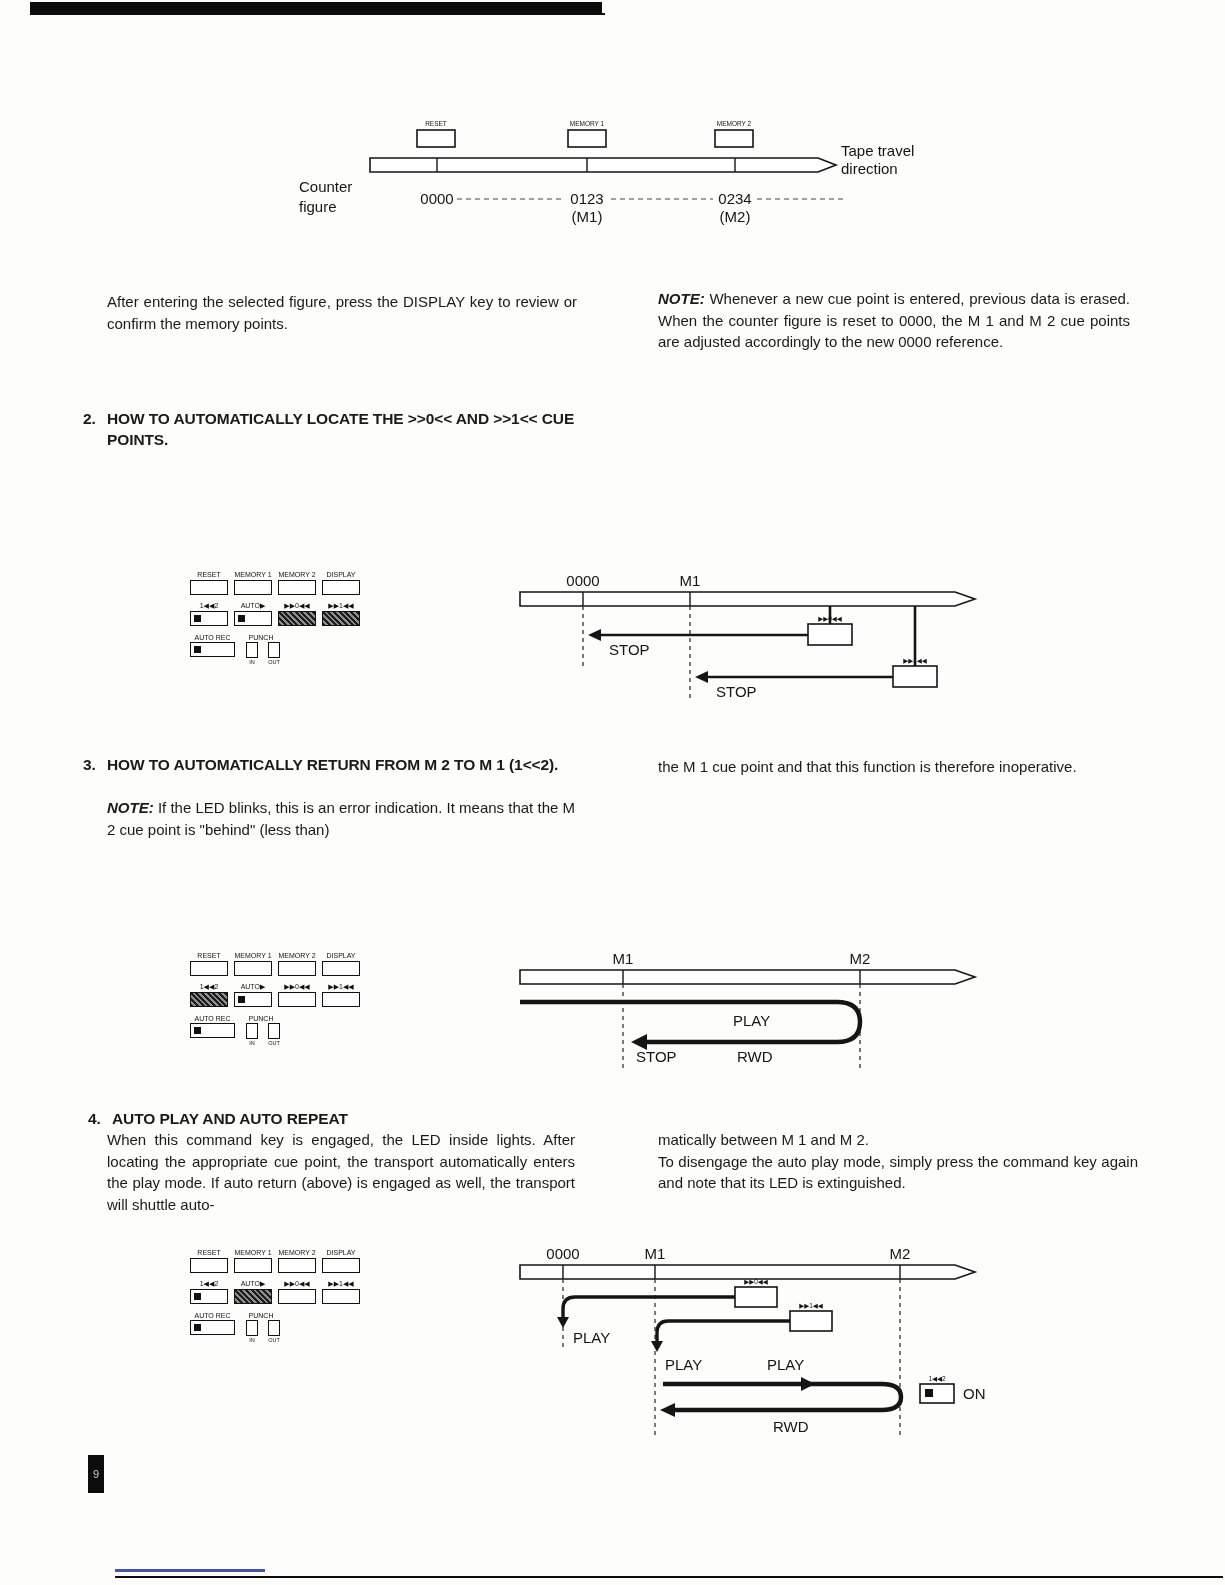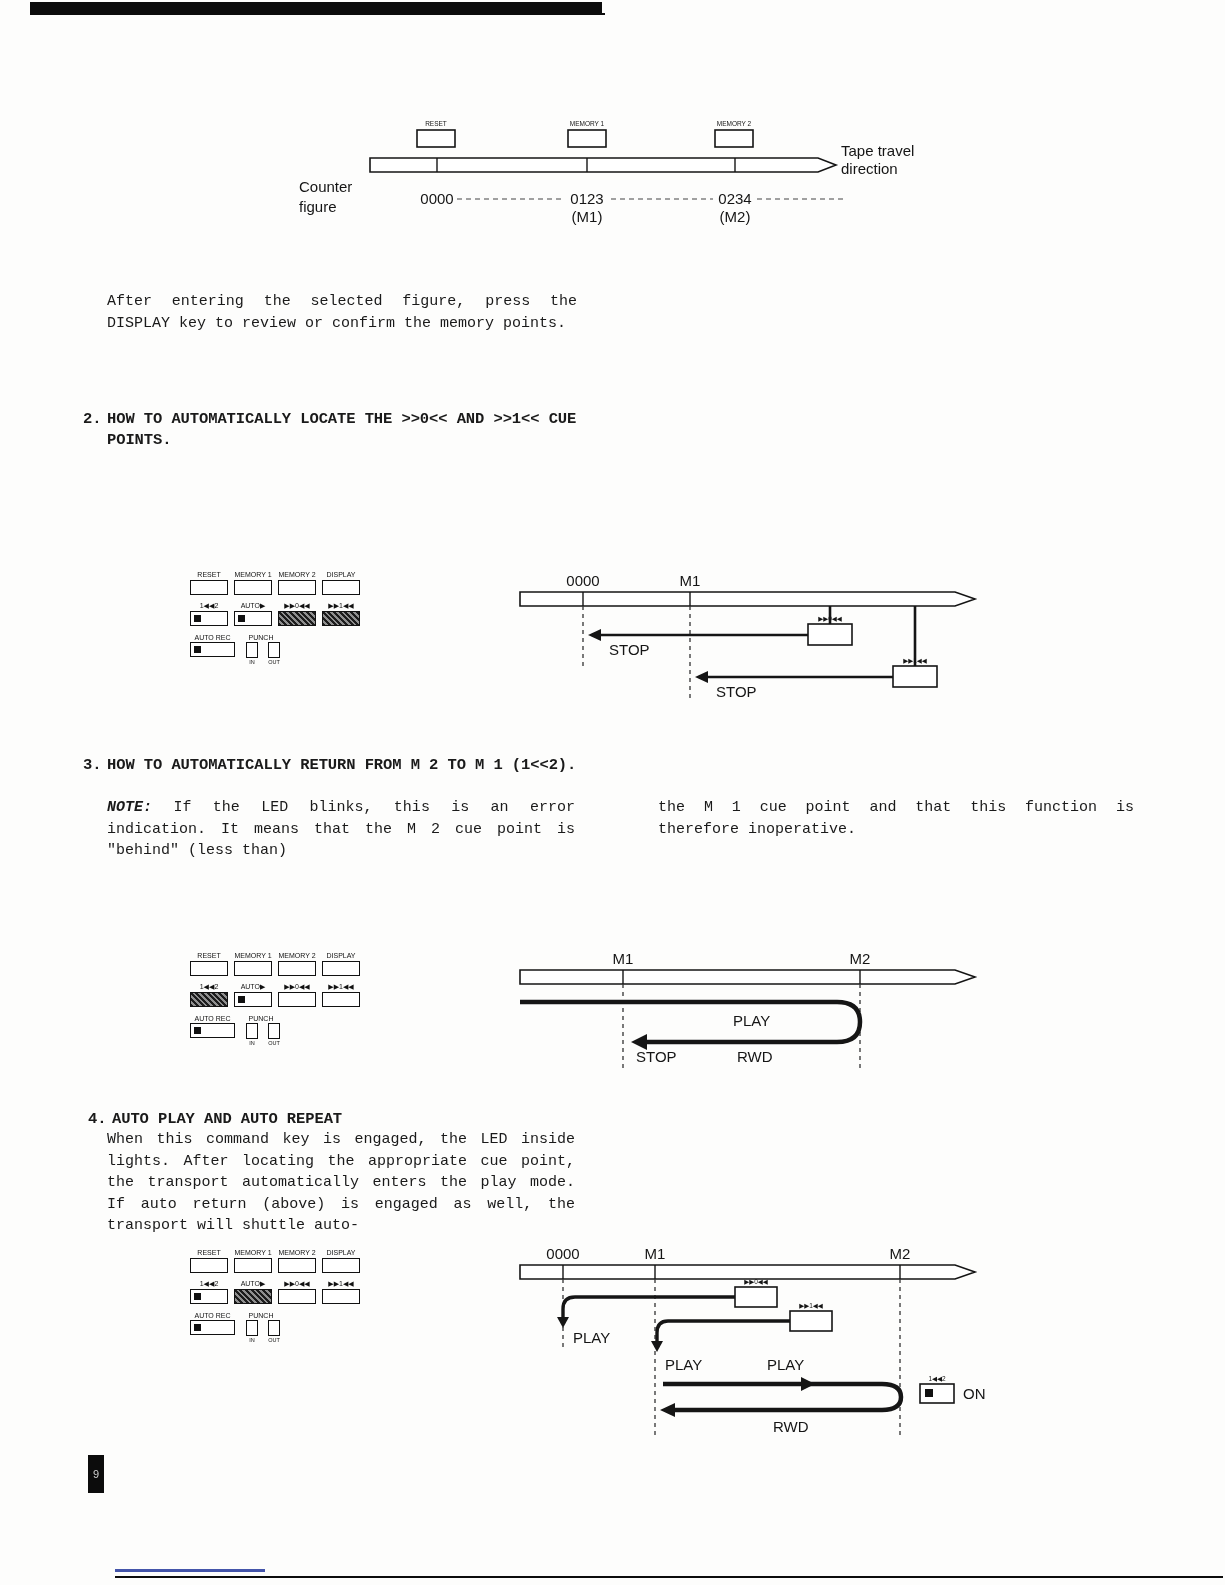--- a/index.html
+++ b/index.html
@@ -1,18 +1,18 @@
 <!DOCTYPE html>
 <html><head>
 <meta charset="utf-8">
 <style>
   html,body{margin:0;padding:0;background:#e8e8e8;}
   .page{position:relative;width:1225px;height:1585px;background:#fdfdfc;margin:0 auto;
         font-family:"Liberation Sans",sans-serif;color:#1a1a1a;overflow:hidden;}
-  .abs{position:absolute;font-family:Liberation Mono, monospace;}
+  .abs{position:absolute;}
   .bar-artifact{background:#0c0c0c;}
   .bodytext{font-size:15px;line-height:1.44;text-align:justify;}
   .bodytext p{margin:0;}
   .notelbl{font-weight:bold;font-style:italic;}
   .sechead{display:flex;gap:6px;font-weight:bold;font-size:15.5px;line-height:1.35;letter-spacing:-0.1px;}
   .sechead .num{flex:none;width:18px;}
   .sechead .ttl{flex:1;}
   
   .panel{position:absolute;width:175px;height:96px;}
   .plbl{position:absolute;font-size:7px;line-height:1;text-align:center;white-space:nowrap;color:#111;}
@@ -75,20 +75,24 @@
     <text class="dlab" x="450" y="114" text-anchor="middle">(M2)</text>
 
     <line class="lead" x1="172" y1="91" x2="278" y2="91"></line>
     <line class="lead" x1="326" y1="91" x2="428" y2="91"></line>
     <line class="lead" x1="472" y1="91" x2="560" y2="91"></line>
   </svg>
 
   <div class="abs bodytext" style="left:107px;top:291px;width:470px;">
     <p><span>After entering the selected figure, press the DISPLAY key to review or confirm the memory points.</span></p>
   </div>
+  <div class="abs bodytext" style="left:658px;top:288px;width:472px;">
+    <p><span class="notelbl">NOTE:</span>
+       <span>Whenever a new cue point is entered, previous data is erased. When the counter figure is reset to 0000, the M 1 and M 2 cue points are adjusted accordingly to the new 0000 reference.</span></p>
+  </div>
 
   <div class="abs sechead" style="left:83px;top:409px;width:505px;">
     <span class="num">2.</span>
     <span class="ttl">HOW TO AUTOMATICALLY LOCATE THE &gt;&gt;0&lt;&lt; AND &gt;&gt;1&lt;&lt; CUE POINTS.</span>
   </div>
 
   <div class="panel" style="left:190px;top:571px;">
     <span class="plbl" style="left:0;width:38px;top:0;">RESET</span>
     <span class="plbl" style="left:44px;width:38px;top:0;">MEMORY 1</span>
     <span class="plbl" style="left:88px;width:38px;top:0;">MEMORY 2</span>
@@ -145,21 +149,21 @@
   </svg>
 
   <div class="abs sechead" style="left:83px;top:755px;width:505px;">
     <span class="num">3.</span>
     <span class="ttl">HOW TO AUTOMATICALLY RETURN FROM M 2 TO M 1 (1&lt;&lt;2).</span>
   </div>
   <div class="abs bodytext" style="left:107px;top:797px;width:468px;">
     <p><span class="notelbl">NOTE:</span>
        <span>If the LED blinks, this is an error indication. It means that the M 2 cue point is "behind" (less than)</span></p>
   </div>
-  <div class="abs bodytext" style="left:658px;top:797px;width:476px;">
+  <div class="abs bodytext" style="left:658px;top:756px;width:476px;">
     <p><span>the M 1 cue point and that this function is therefore inoperative.</span></p>
   </div>
 
   <div class="panel" style="left:190px;top:952px;">
     <span class="plbl" style="left:0;width:38px;top:0;">RESET</span>
     <span class="plbl" style="left:44px;width:38px;top:0;">MEMORY 1</span>
     <span class="plbl" style="left:88px;width:38px;top:0;">MEMORY 2</span>
     <span class="plbl" style="left:132px;width:38px;top:0;">DISPLAY</span>
     <div class="pk" style="left:0;top:9px;"></div>
     <div class="pk" style="left:44px;top:9px;"></div>
@@ -201,20 +205,24 @@
     <text class="dlab" x="232" y="122">RWD</text>
   </svg>
 
   <div class="abs sechead" style="left:88px;top:1109px;width:500px;">
     <span class="num">4.</span>
     <span class="ttl">AUTO PLAY AND AUTO REPEAT</span>
   </div>
   <div class="abs bodytext" style="left:107px;top:1129px;width:468px;">
     <p><span>When this command key is engaged, the LED inside lights. After locating the appropriate cue point, the transport automatically enters the play mode. If auto return (above) is engaged as well, the transport will shuttle auto-</span></p>
   </div>
+  <div class="abs bodytext" style="left:658px;top:1129px;width:480px;">
+    <p><span>matically between M 1 and M 2.</span></p>
+    <p><span>To disengage the auto play mode, simply press the command key again and note that its LED is extinguished.</span></p>
+  </div>
 
   <div class="panel" style="left:190px;top:1249px;">
     <span class="plbl" style="left:0;width:38px;top:0;">RESET</span>
     <span class="plbl" style="left:44px;width:38px;top:0;">MEMORY 1</span>
     <span class="plbl" style="left:88px;width:38px;top:0;">MEMORY 2</span>
     <span class="plbl" style="left:132px;width:38px;top:0;">DISPLAY</span>
     <div class="pk" style="left:0;top:9px;"></div>
     <div class="pk" style="left:44px;top:9px;"></div>
     <div class="pk" style="left:88px;top:9px;"></div>
     <div class="pk" style="left:132px;top:9px;"></div>

